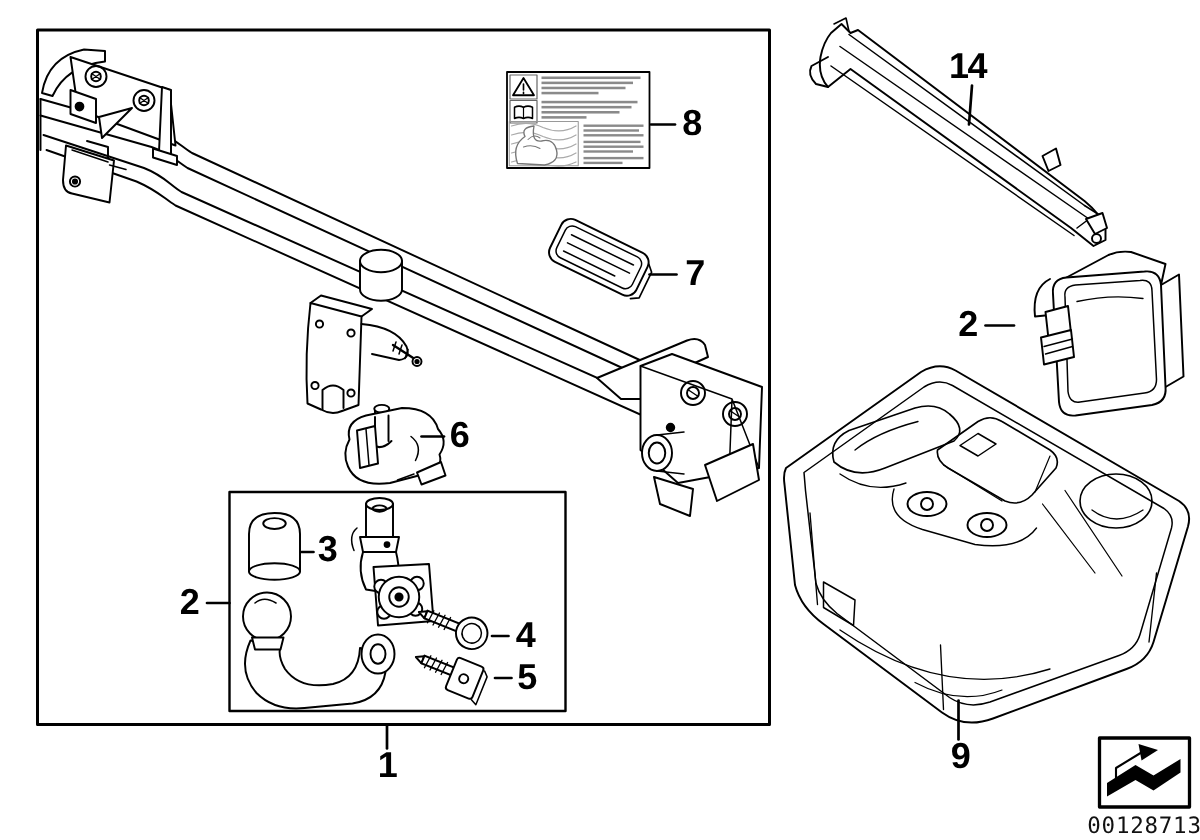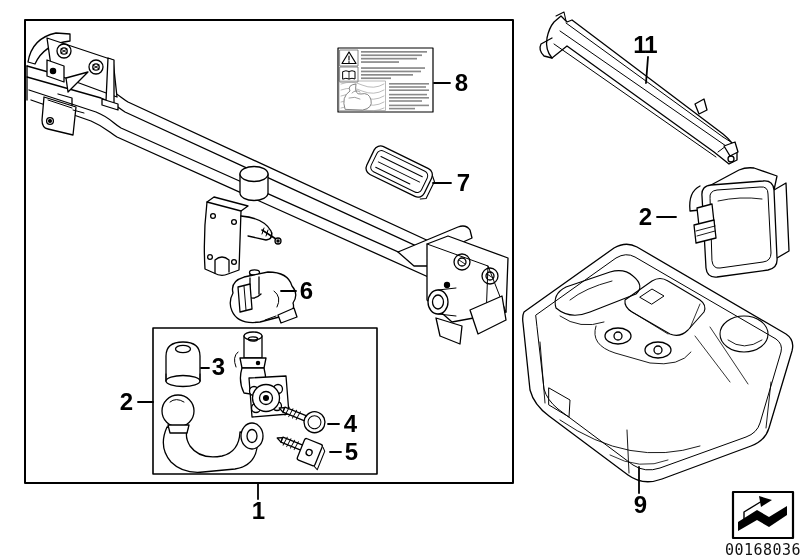--- a/index.html
+++ b/index.html
@@ -309,17 +309,17 @@
 <div class="callout" style="left:258px;top:511px">1</div>
 <div class="callout" style="left:126px;top:402px">2</div>
 <div class="callout" style="left:218px;top:367px">3</div>
 <div class="callout" style="left:350px;top:424px">4</div>
 <div class="callout" style="left:351px;top:452px">5</div>
 <div class="callout" style="left:306px;top:291px">6</div>
 <div class="callout" style="left:463px;top:183px">7</div>
 <div class="callout" style="left:461px;top:83px">8</div>
 <div class="callout" style="left:640px;top:505px">9</div>
 <div class="callout" style="left:645px;top:217px">2</div>
-<div class="callout" style="left:645px;top:45px">11</div>
-
-<div class="stamp-number" style="left:763px;top:541px">00168036</div>
+<div class="callout" style="left:645px;top:45px">14</div>
+
+<div class="stamp-number" style="left:763px;top:541px">00128713</div>
 
 </div>
 
 </body></html>

